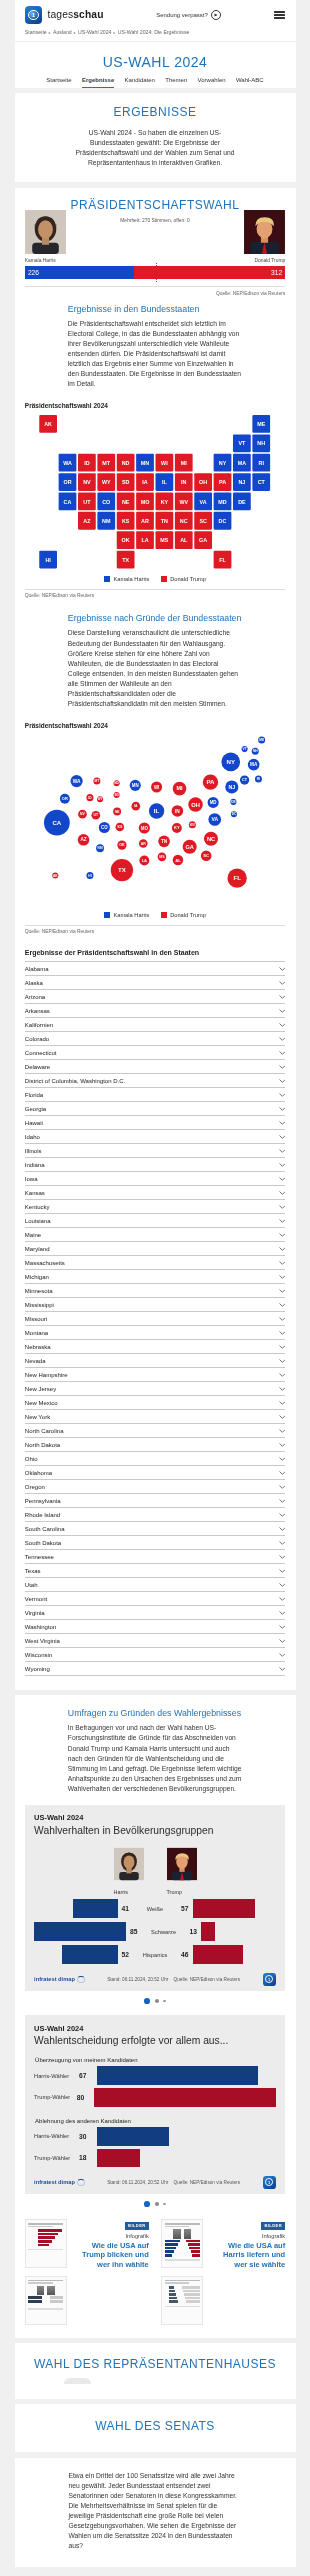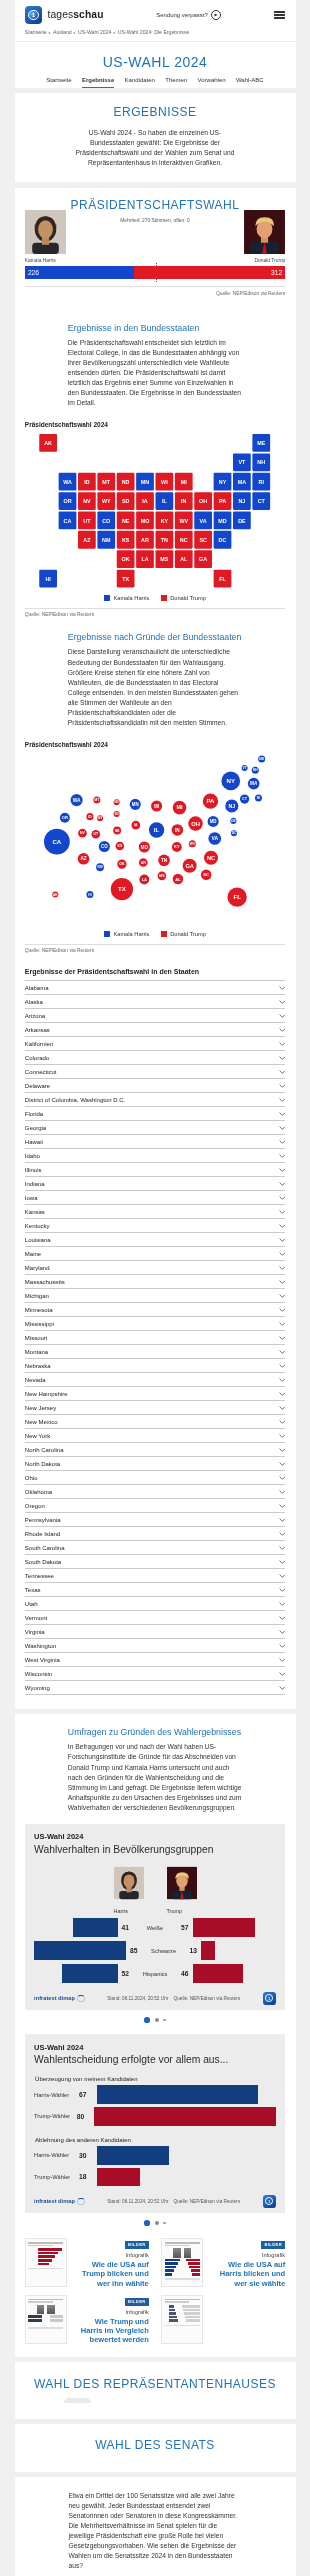--- a/index.html
+++ b/index.html
@@ -169,21 +169,21 @@
           <span>226</span>
         </div>
       <div class="bt">
           <span>312</span>
         </div>
       <div class="mark"></div>
     </div>
     <div class="hr"></div>
     <div class="small-src src-right">Quelle: NEP/Edison via Reuters</div>
 
-    <div class="inner" style="margin-top:27px;">
+    <div class="inner" style="margin-top:8px;">
       <h3 class="sub-h3">Ergebnisse in den Bundesstaaten</h3>
       <p class="body-txt">Die Präsidentschaftswahl entscheidet sich letztlich im Electoral College, in das die Bundesstaaten abhängig von ihrer Bevölkerungszahl unterschiedlich viele Wahlleute entsenden dürfen. Die Präsidentschaftswahl ist damit letztlich das Ergebnis einer Summe von Einzelwahlen in den Bundesstaaten. Die Ergebnisse in den Bundesstaaten im Detail.</p>
     </div>
 
     <div class="map-label">Präsidentschaftswahl 2024</div>
     <div class="map-wrap">
         <svg id="tile-map" width="233" height="155" viewBox="0 0 432 288">
           <g>
             <rect x="252" y="216" width="33" height="33" rx="2" fill="#e01a24"></rect>
             <text x="268.5" y="236.5" text-anchor="middle" fill="#fff" font-size="10" font-weight="bold" font-family="Liberation Sans, sans-serif">AL</text>
@@ -1107,21 +1107,21 @@
             <div class="mini-row">
               <span class="mini-bar" style="background: rgb(18, 62, 128); width: 9.3px;"></span>
               <span class="mini-bar" style="background: rgb(168, 13, 40); width: 8.8px; margin-left: auto;"></span>
             </div>
             <div class="mini-row">
               <span class="mini-bar" style="background: rgb(18, 62, 128); width: 7.2px;"></span>
               <span class="mini-bar" style="background: rgb(168, 13, 40); width: 7.2px; margin-left: auto;"></span>
             </div>
             <div class="tfoot"></div>
           </div>
-          <div class="t-body"><span class="badge">BILDER</span><div class="kicker">Infografik</div><div class="t-title">Wie die USA auf Harris blicken und wer sie wählte</div></div>
+          <div class="t-body"><span class="badge">BILDER</span><div class="kicker">Infografik</div><div class="t-title">Wie die USA auf Harris liefern und wer sie wählte</div></div>
         </article>
         <article class="teaser">
           <div class="thumb">
             <div class="tl"></div>
             <div class="tl2"></div>
             <div class="mini-row" style="justify-content: center; gap: 3.1px;">
               <span class="mini-photo"></span>
               <span class="mini-photo"></span>
             </div>
             <div class="mini-row">
@@ -1130,21 +1130,20 @@
             </div>
             <div class="mini-row">
               <span class="mini-bar" style="background: rgb(44, 62, 80); width: 13.4px;"></span>
               <span class="mini-bar" style="background: rgb(201, 201, 201); width: 13.4px; margin-left: auto;"></span>
             </div>
             <div class="mini-row"></div>
             <div class="mini-row"></div>
             <div class="mini-row"></div>
             <div class="tfoot"></div>
           </div>
-          <div class="t-body"><span class="badge">BILDER</span><div class="kicker">Infografik</div><div class="t-title">Wie Trump und Harris im Vergleich bewertet werden</div></div>
         </article>
         <article class="teaser">
           <div class="thumb">
             <div class="tl"></div>
             <div class="tl2"></div>
             <div class="mini-row">
               <span class="mini-bar" style="background: rgb(69, 88, 107); width: 5.2px; margin-left: 4.1px;"></span>
               <span class="mini-bar" style="background: rgb(207, 207, 207); width: 17.6px; margin-left: auto;"></span>
             </div>
             <div class="mini-row">

